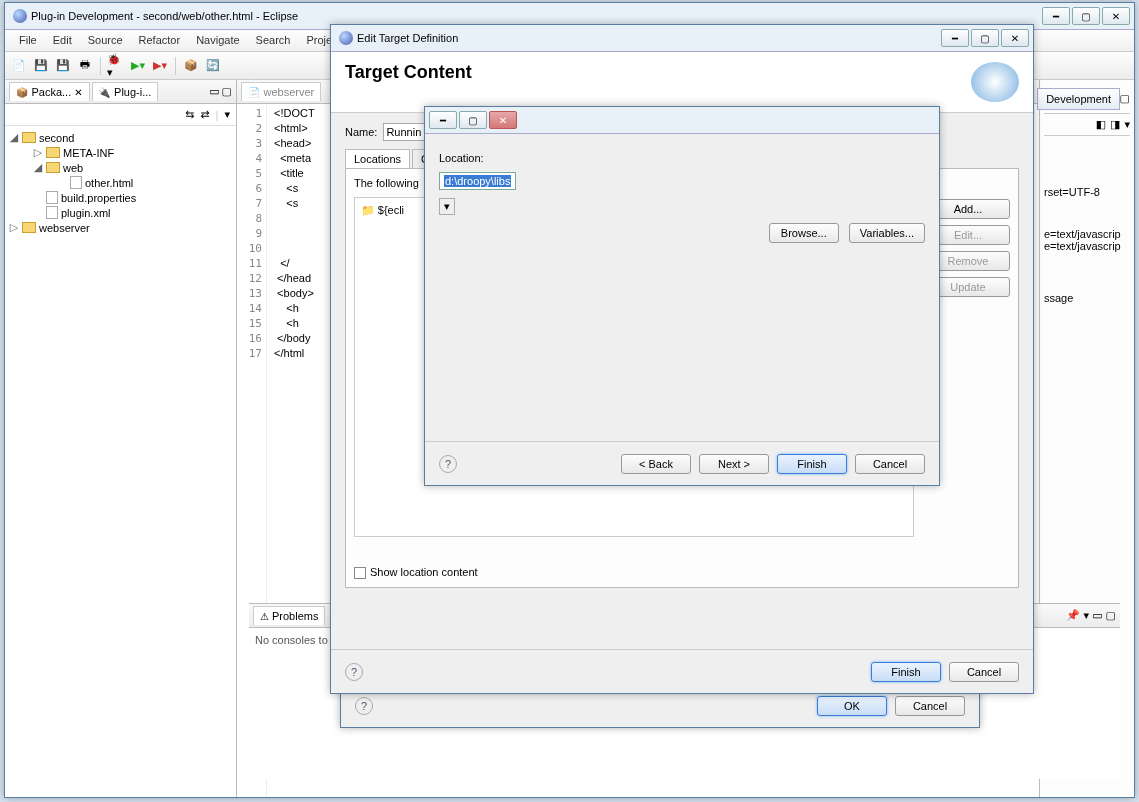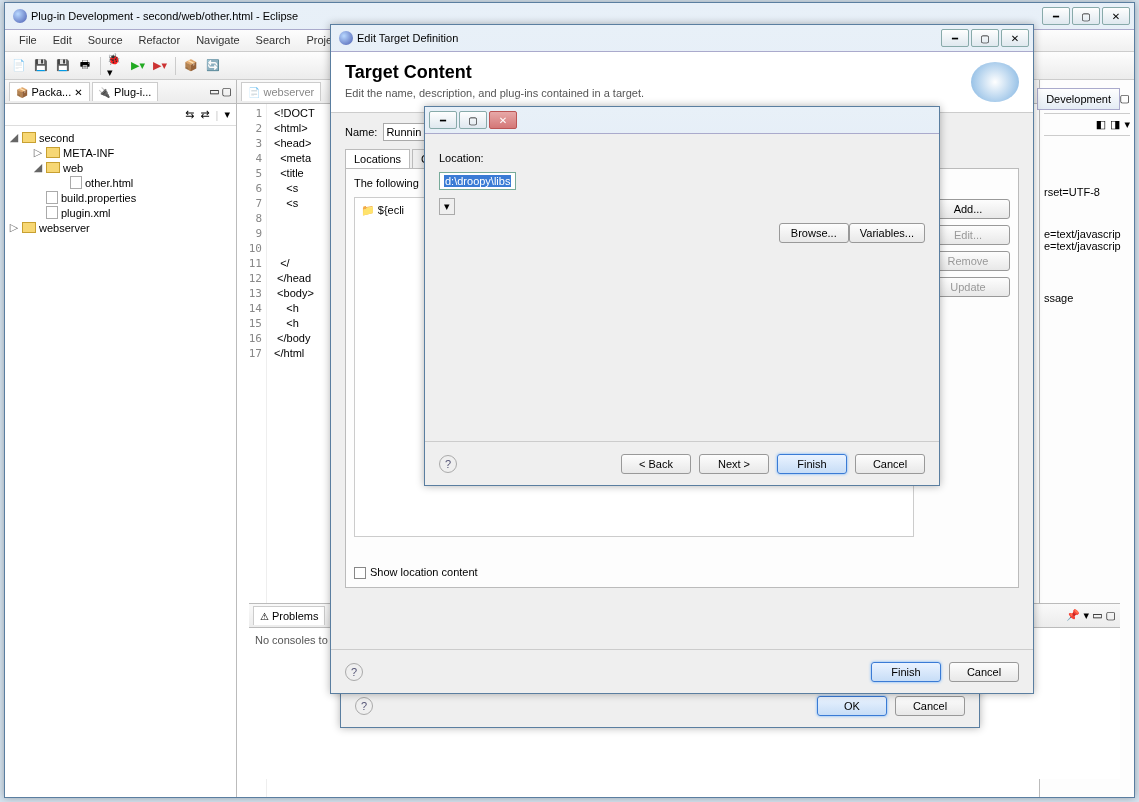--- a/index.html
+++ b/index.html
@@ -238,21 +238,20 @@
     <div class="win-ctrls">
       <div class="win-btn">━</div>
       <div class="win-btn">▢</div>
       <div class="win-btn">✕</div>
     </div>
   </div>
   <div class="win-body">
     <div class="dlg-header">
       <div class="txt">
         <h2>Target Content</h2>
-        <p>Edit the name, description, and plug-ins contained in a target.</p>
       </div>
       <div style="width:48px;height:40px;border-radius:50%;background:radial-gradient(circle,#fff,#7ab0e0);"></div>
     </div>
     <div class="dlg-body2">
       <div style="display:flex;align-items:center;gap:6px;margin-bottom:8px;">
         <span>Name:</span>
         <input type="text" style="flex: 0 0 60px; border: 1px solid rgb(170, 170, 170); padding: 2px;" value="Runnin">
       </div>
       <div class="dlg-tabs">
         <div class="dlg-tab">Locations</div>
@@ -290,21 +289,21 @@
       <div class="win-btn close">✕</div>
     </div>
   </div>
   <div class="win-body">
     <div class="dlg-body2" style="height:240px;">
       <div class="loc-row">
         <span>Location:</span>
         <div class="loc-input"><span class="sel">d:\droopy\libs</span></div>
         <span style="border:1px solid #aaa;padding:1px 4px;">▾</span>
       </div>
-      <div style="display:flex;justify-content:flex-end;gap:0;">
+      <div style="display:flex;justify-content:flex-end;gap:10px;">
         <div class="flat-btn">Browse...</div>
         <div class="flat-btn">Variables...</div>
       </div>
     </div>
     <div class="dlg-footer">
       <div class="help">?</div>
       <div class="flat-btn">&lt; Back</div>
       <div class="flat-btn">Next &gt;</div>
       <div class="flat-btn primary">Finish</div>
       <div class="flat-btn">Cancel</div>

